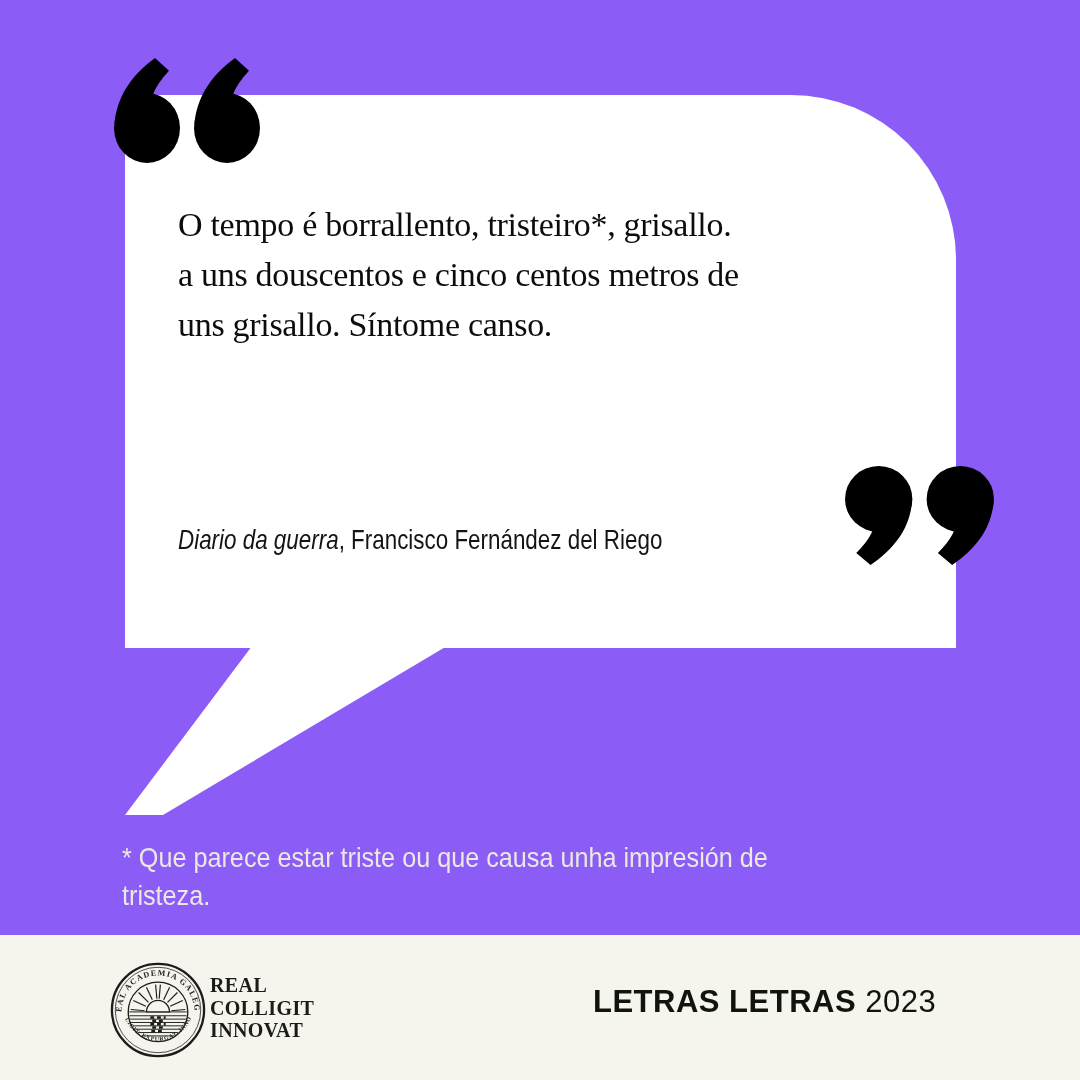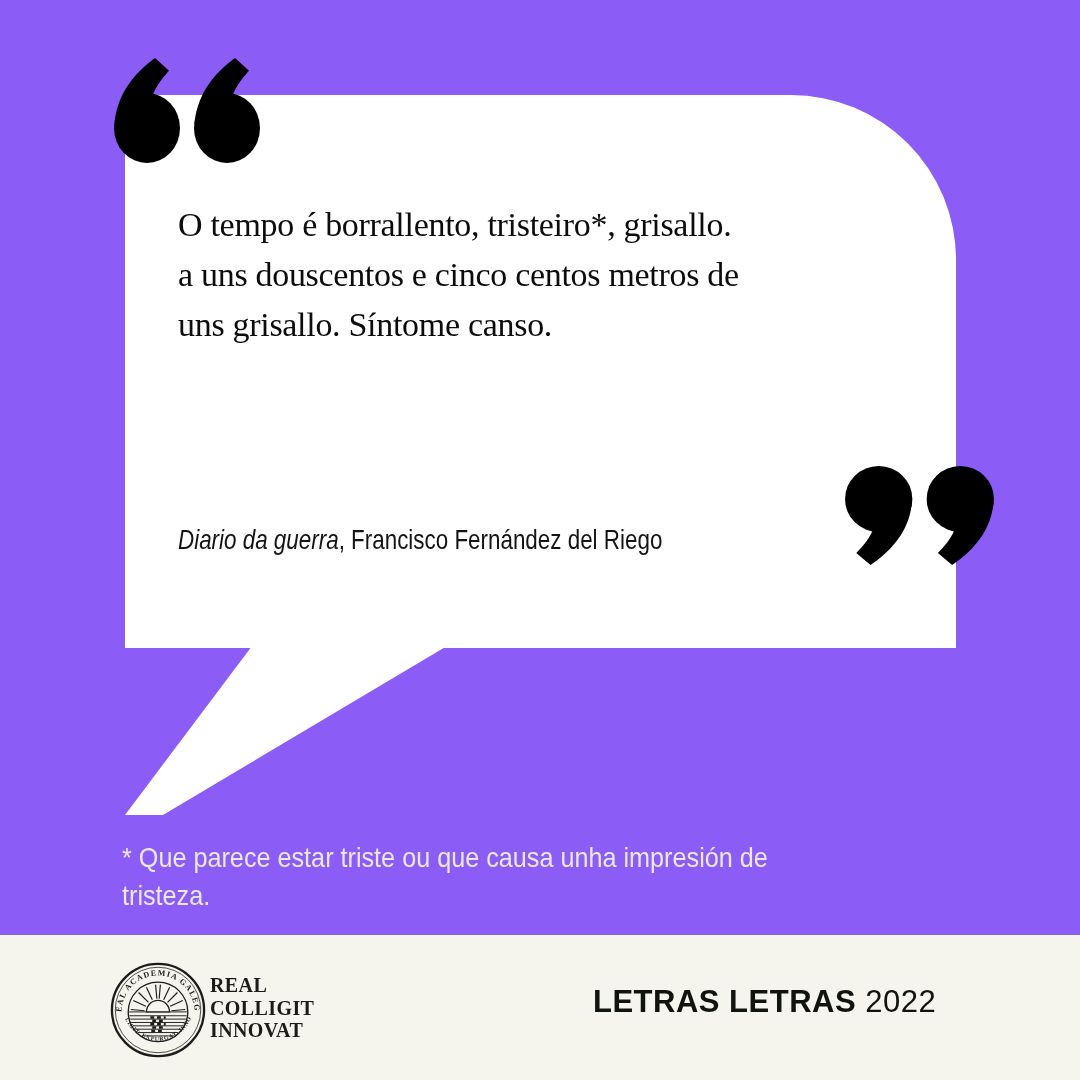--- a/index.html
+++ b/index.html
@@ -154,16 +154,16 @@
   </svg>
 
   <div class="org-wordmark">
     <div>REAL</div>
     <div>COLLIGIT</div>
     <div>INNOVAT</div>
   </div>
 
   <div class="campaign">
     <span class="ttl">LETRAS LETRAS</span>
-    <span class="yr">2022</span>
+    <span class="yr">2023</span>
   </div>
 
 </div>
 
 </body></html>

